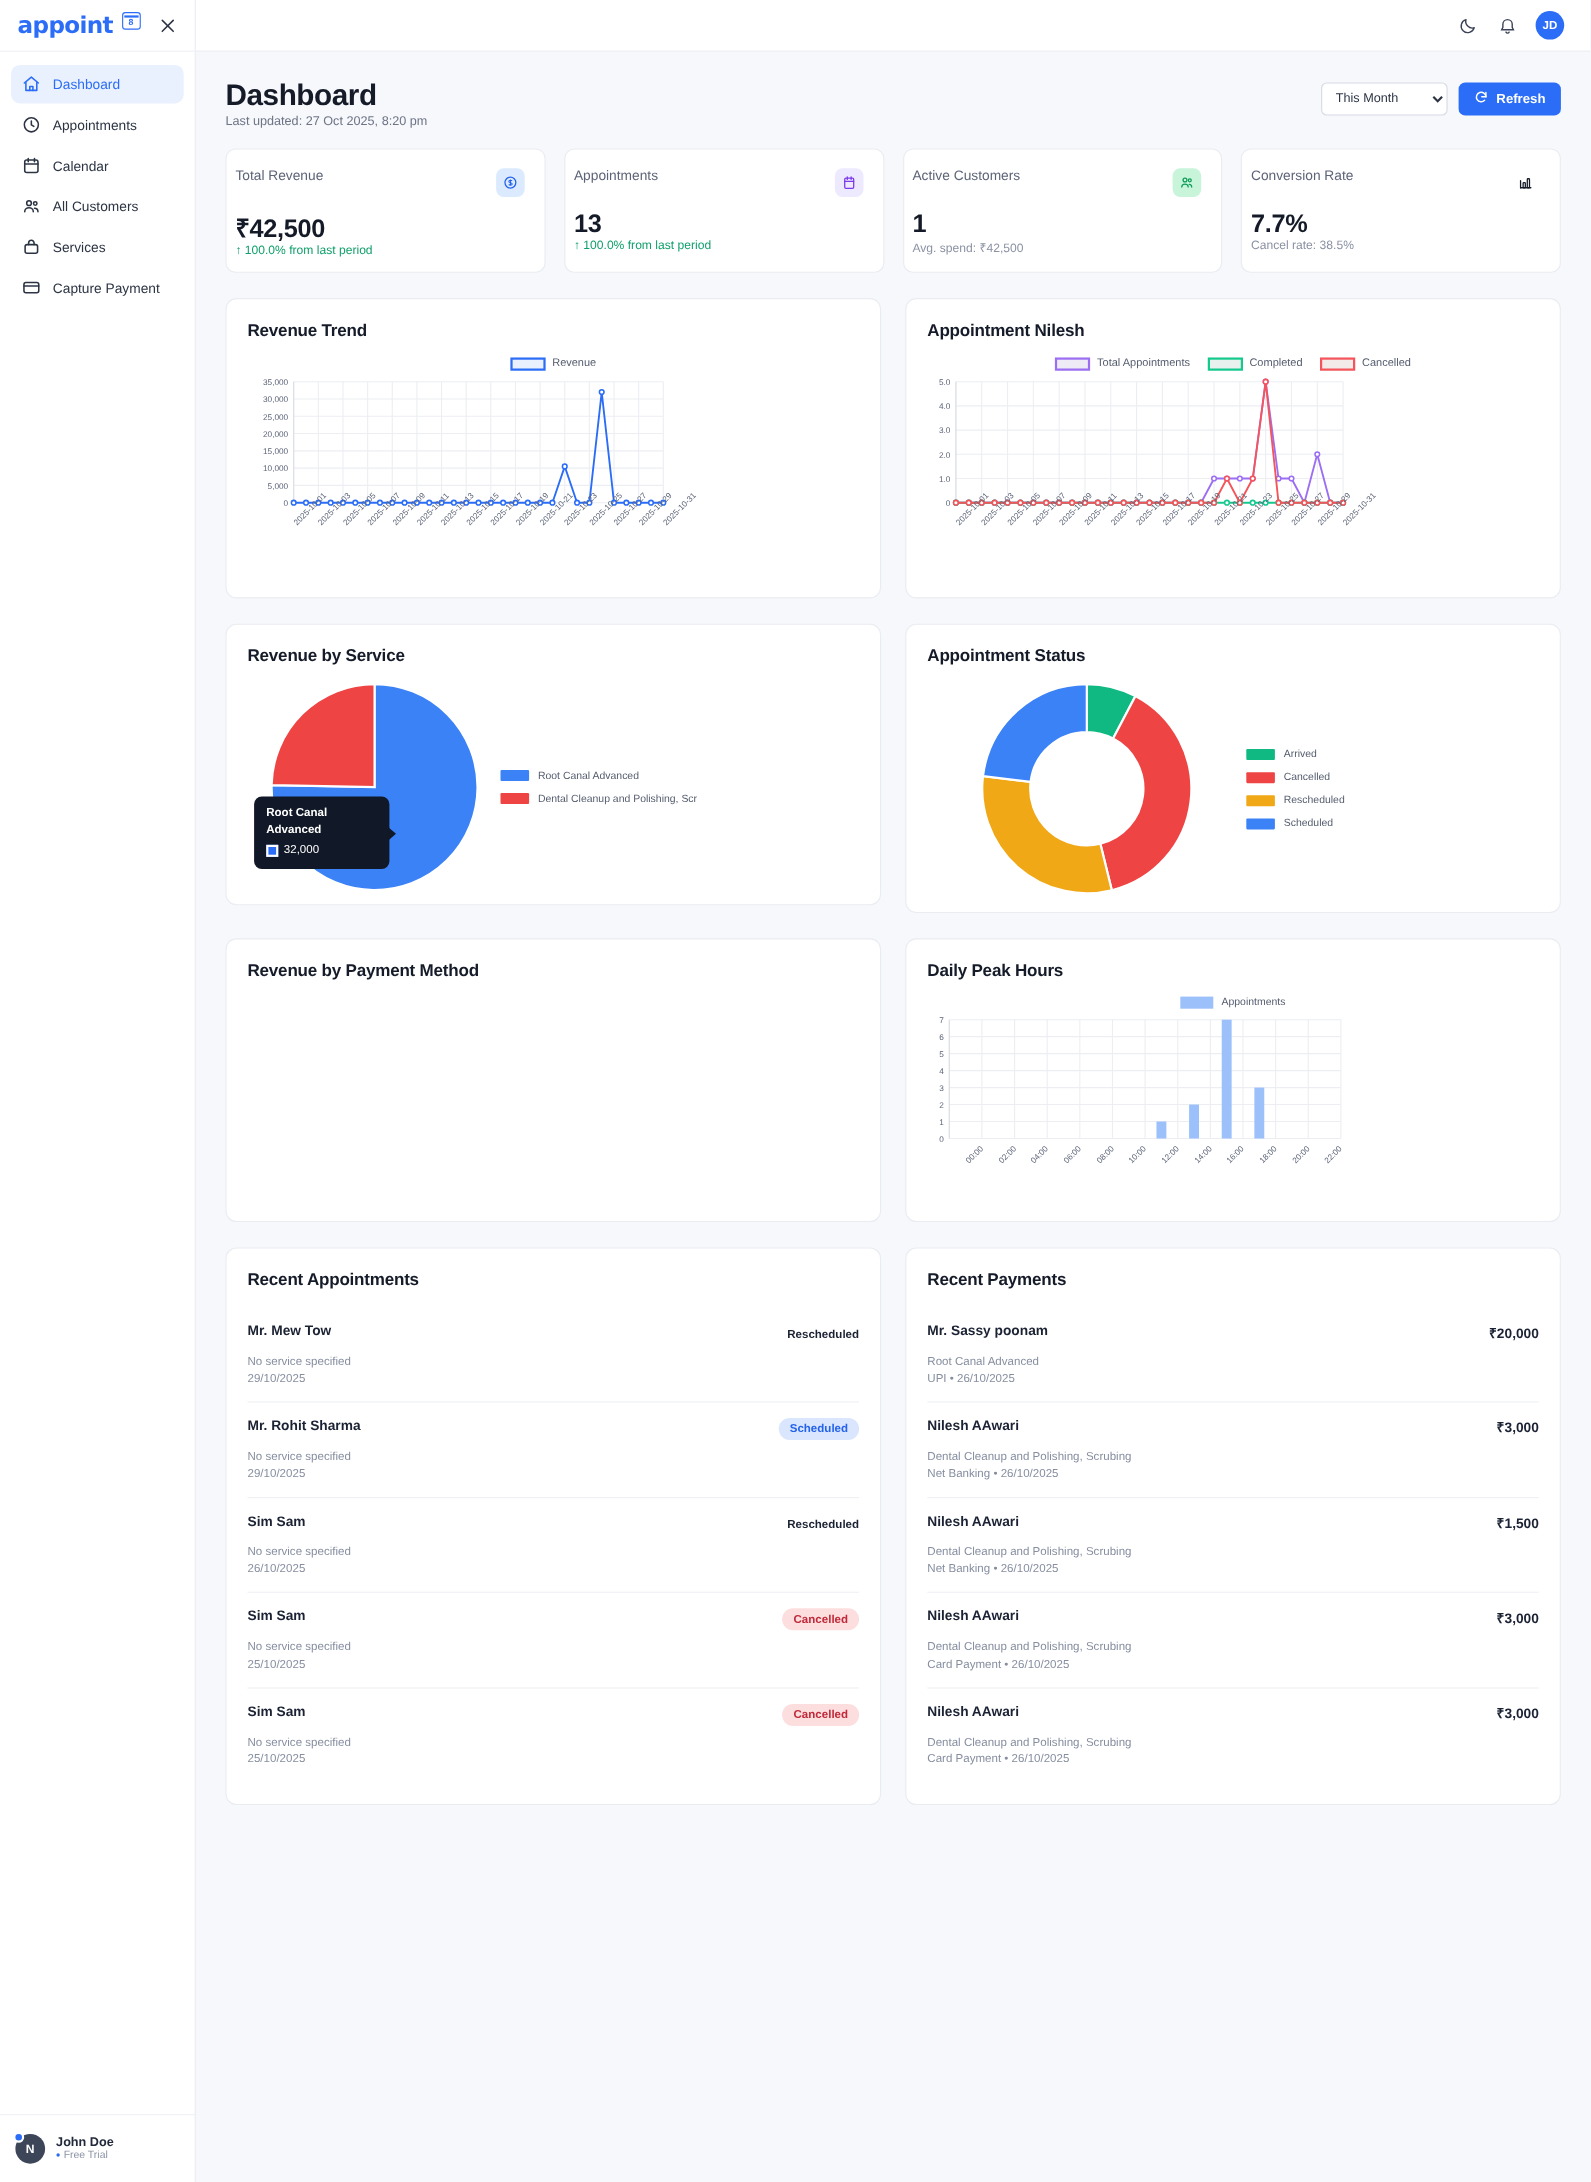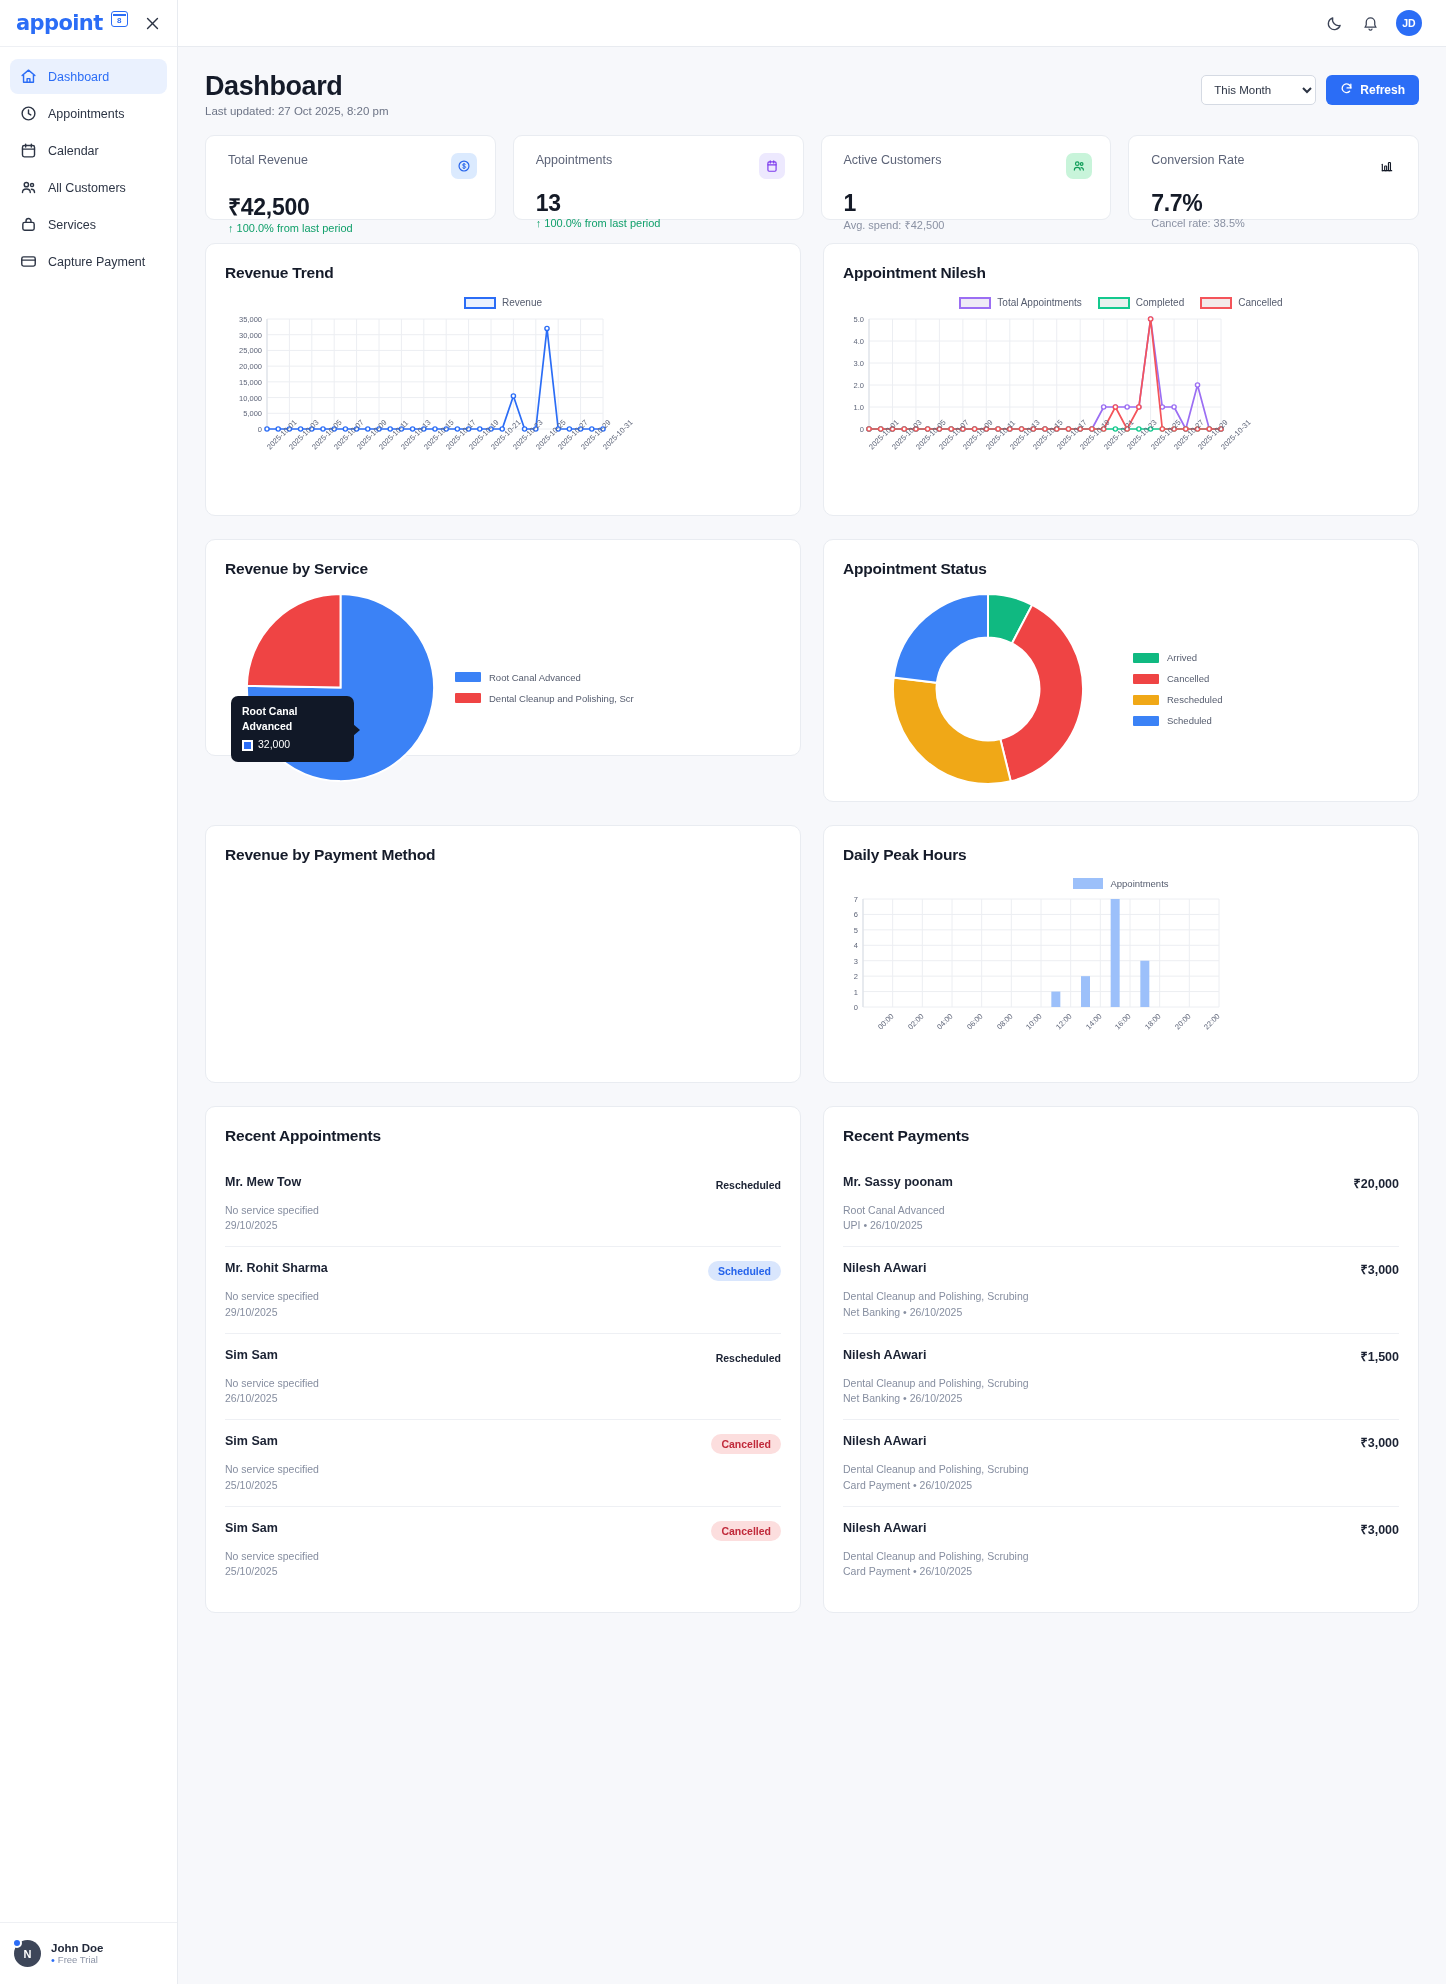--- a/index.html
+++ b/index.html
@@ -93,21 +93,21 @@
     height: 30px; background: #2b6df6; color: #fff; border: none; border-radius: 6px;
     font-size: 12px; font-weight: 600; padding: 0 14px; cursor: pointer;
     display: flex; align-items: center; gap: 7px; font-family: "Liberation Sans", sans-serif;
   }
   .sub-upd { font-size: 11.5px; color: #6d7486; margin-top: 0; }
 
   
   .stats { display: grid; grid-template-columns: repeat(4, 1fr); gap: 17px; margin-top: 18px; }
   .stat {
     background: #fff; border: 1px solid #e9ecf1; border-radius: 9px;
-    padding: 17px 18px 16px 22px; height: 85px;
+    padding: 17px 18px 16px 8px; height: 113px;
   }
   .stat-top { display: flex; align-items: flex-start; justify-content: space-between; }
   .stat-label { font-size: 12.5px; color: #5d6478; }
   .stat-ico {
     width: 26px; height: 26px; border-radius: 7px;
     display: flex; align-items: center; justify-content: center;
   }
   .stat-ico svg { width: 14px; height: 14px; }
   .stat-val { font-size: 23px; font-weight: 800; margin-top: 11px; letter-spacing: -0.3px; color: #141a27; }
   .stat-note { font-size: 11px; margin-top: 0; color: #8a91a3; }
@@ -624,21 +624,21 @@
                 <div class="xlab" style="left: 329.067px; top: 2px;">2025-10-27</div>
                 <div class="xlab" style="left: 352.533px; top: 2px;">2025-10-29</div>
                 <div class="xlab" style="left: 376px; top: 2px;">2025-10-31</div>
               </div>
           </div>
         </div>
       </div>
 
       <div class="grid2">
 
-        <div class="panel" style="height:217px">
+        <div class="panel" style="height:256px">
           <div class="panel-title">Revenue by Service</div>
           <div class="pie-row">
             <div style="position:relative;width:230px;display:flex;justify-content:center">
               <svg width="195" height="195" viewBox="0 0 200 200" id="pie-svc">
                   <path d="M 100 100 L 100 4 A 96 96 0 1 1 4.016391956026936 98.22602512392355 Z" fill="#3b82f6" stroke="#fff" stroke-width="2"></path>
                   <path d="M 100 100 L 4.016391956026936 98.22602512392355 A 96 96 0 0 1 99.99999999999999 4 Z" fill="#ef4444" stroke="#fff" stroke-width="2"></path>
                 </svg>
               <div class="tooltip" style="left:6px;top:106px;width:123px">
                 <div class="tt-t">Root Canal Advanced</div>
                 <div class="tt-v">

